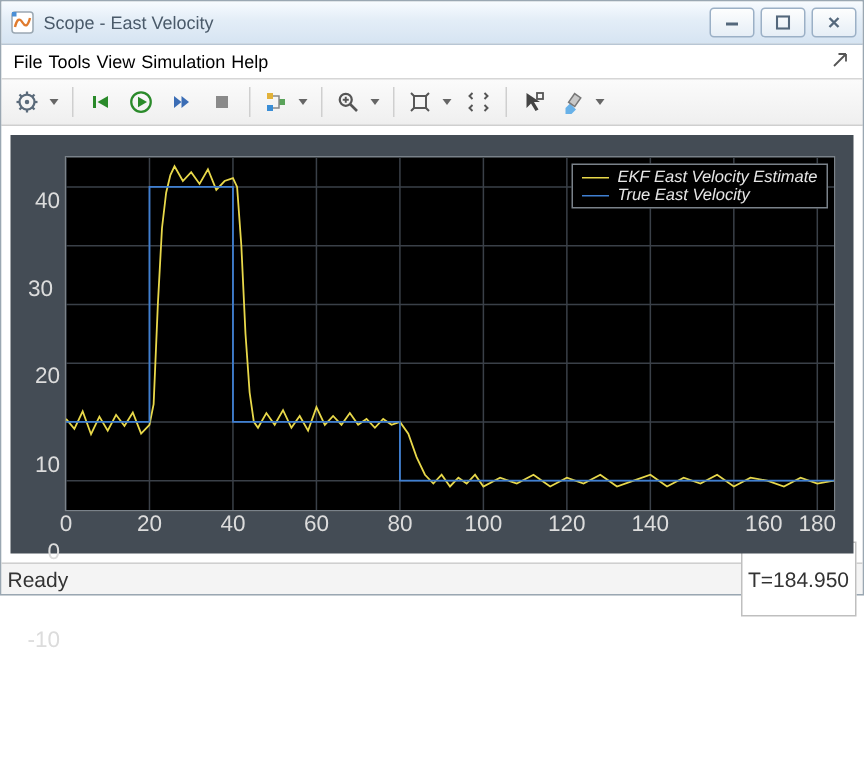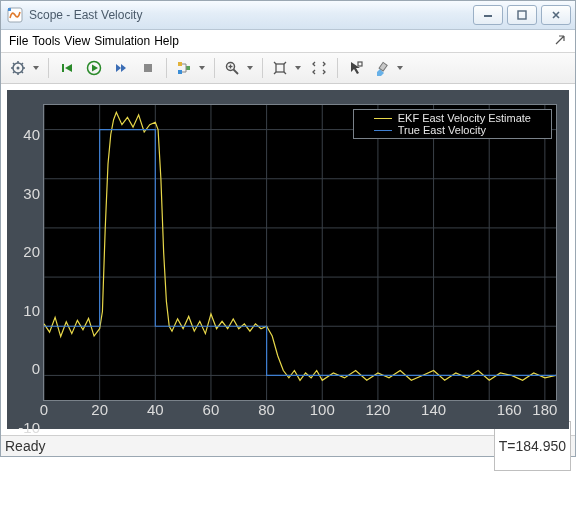--- a/index.html
+++ b/index.html
@@ -4,21 +4,21 @@
 <style>
   html, body {
     margin: 0; padding: 0;
     font-family: "Segoe UI", Tahoma, Arial, sans-serif;
     font-size: 12px;
     background: #fff;
     color: #000;
     width: 576px; height: 513px; overflow: hidden;
   }
   .window {
-    width: 576px; height: 457px;
+    width: 576px; height: 397px;
     display: flex; flex-direction: column;
     background: #f0f0f0;
     border: 1px solid #9aa7b2;
     box-sizing: border-box;
   }
   
   .titlebar {
     height: 28px;
     background: linear-gradient(to bottom, #f7fbff 0%, #e3edf7 45%, #d6e4f2 100%);
     border-bottom: 1px solid #b8c6d4;
@@ -105,21 +105,22 @@
   .plot-svg {
     position: absolute; left: 0; top: 0; width: 100%; height: 100%;
   }
   .legend {
     position: absolute;
     top: 4px; right: 4px;
     background: #000;
     border: 1px solid #7a828a;
     color: #e6e6e6;
     font-size: 11px;
-    padding: 2px 20px;
+    padding: 2px 6px;
+    font-style: italic;
   }
   .legend-row { display: flex; align-items: center; gap: 6px; }
   .legend-swatch {
     width: 18px; height: 0; border-top: 1px solid currentColor;
   }
   .ytick, .xtick {
     position: absolute;
     color: #dcdcdc;
     font-size: 15px;
   }
@@ -303,21 +304,21 @@
           <div class="legend-row">
             <span class="legend-swatch" id="sw1" style="color: rgb(63, 127, 209);"></span>
             <span>True East Velocity</span>
           </div>
         </div>
         <div id="ytick-container">
             <div class="ytick" style="top: 321.75px;">-10</div>
             <div class="ytick" style="top: 263.25px;">0</div>
             <div class="ytick" style="top: 204.75px;">10</div>
             <div class="ytick" style="top: 146.25px;">20</div>
-            <div class="ytick" style="top: 87.75px;">30</div>
+            <div class="ytick" style="top: 87.75px; text-align: center;">30</div>
             <div class="ytick" style="top: 29.25px;">40</div>
           </div>
         <div id="xtick-container">
             <div class="xtick" style="left: 0px;">0</div>
             <div class="xtick" style="left: 55.6522px;">20</div>
             <div class="xtick" style="left: 111.304px;">40</div>
             <div class="xtick" style="left: 166.957px;">60</div>
             <div class="xtick" style="left: 222.609px;">80</div>
             <div class="xtick" style="left: 278.261px;">100</div>
             <div class="xtick" style="left: 333.913px;">120</div>

